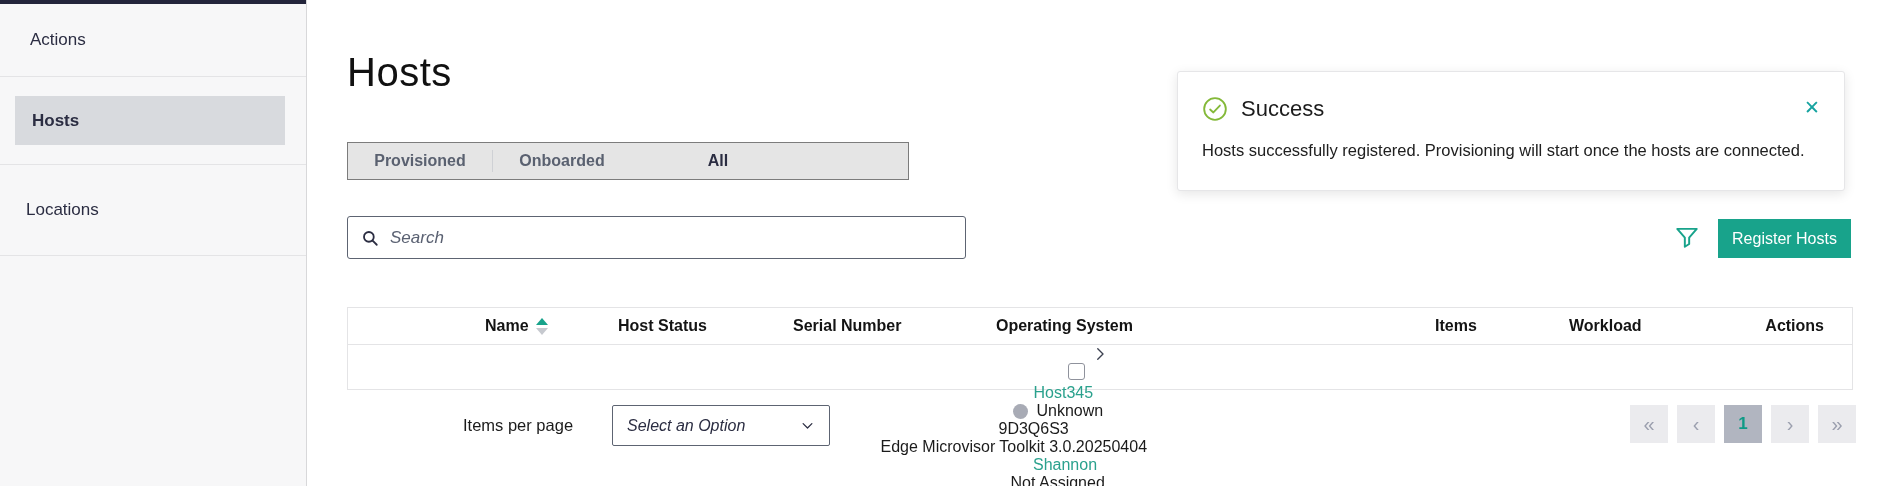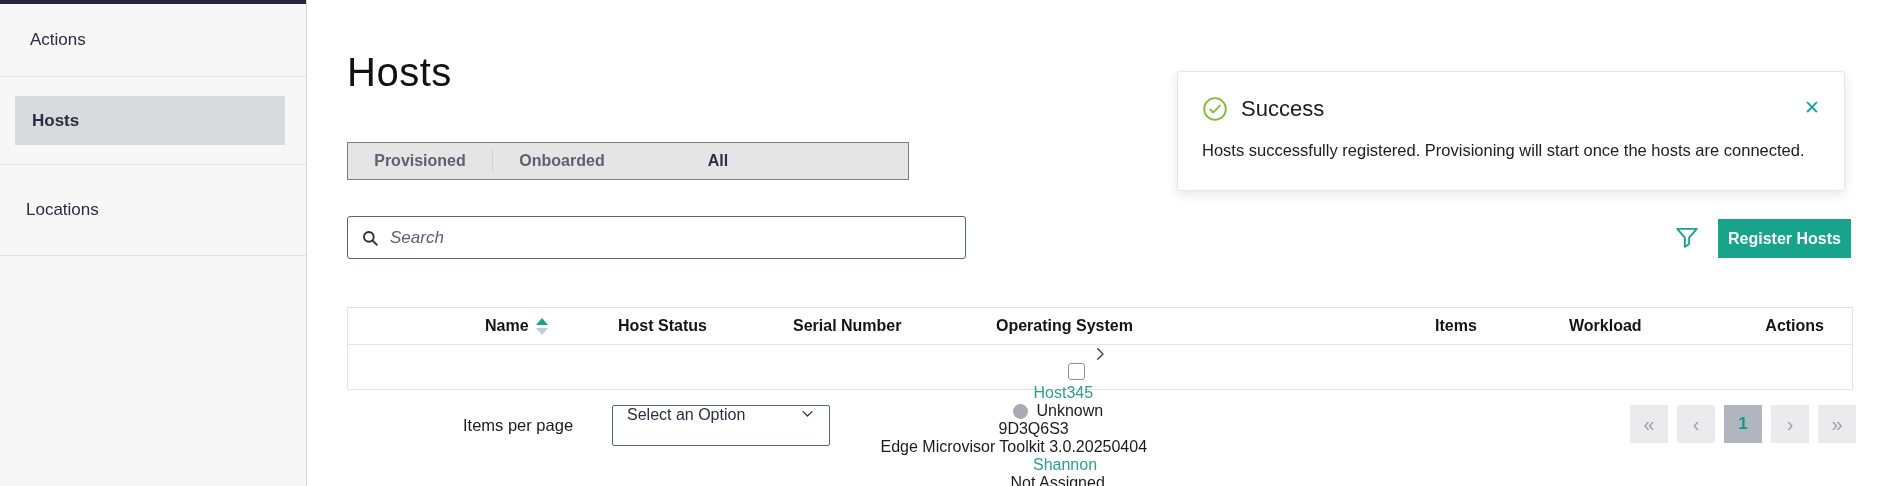--- a/index.html
+++ b/index.html
@@ -46,21 +46,21 @@
   .search svg { flex:0 0 auto; margin-right:11px; }
   .search input { border:none; outline:none; flex:1; font-family:inherit;
     font-size:17px; color:#2b2d42; background:transparent; }
   .search input::placeholder { color:#5a6172; font-style:italic; }
 
   
   .filter-btn { position:absolute; left:1364px; top:222px; width:32px; height:32px;
     background:none; border:none; cursor:pointer; }
   .btn-register { position:absolute; left:1411px; top:219px; width:133px; height:39px;
     background:#18a38b; color:#fff; border:none; font-family:inherit;
-    font-size:16px; font-weight:700; cursor:pointer; }
+    font-size:16px; font-weight:400; cursor:pointer; }
 
   
   .toast { position:absolute; left:870px; top:71px; width:668px; height:120px;
     background:#fff; border:1px solid #e6e6e8; border-radius:3px;
     box-shadow:0 3px 12px rgba(0,0,0,0.10); padding:24px; }
   .toast-head { display:flex; align-items:center; gap:13px; }
   .toast-title { font-size:22px; font-weight:500; color:#1c1c1c; }
   .toast-close { position:absolute; right:24px; top:24px; background:none; border:none;
     color:#16a3a0; font-size:19px; cursor:pointer; font-family:inherit; }
   .toast-msg { margin-top:19px; font-size:16.5px; color:#202020; }
@@ -94,22 +94,22 @@
   .actions-btn { background:none; border:none; color:#6b7280; font-size:15px;
     cursor:pointer; letter-spacing:1px; line-height:1; }
 
   
   .items-found { position:absolute; left:40px; top:405px; height:41px;
     display:flex; align-items:center; font-size:16.5px; color:#1b1b1b; }
   .ipp-label { position:absolute; left:156px; top:405px; height:41px;
     display:flex; align-items:center; font-size:16.5px; color:#1b1b1b; }
   .pagesize { position:absolute; left:305px; top:405px; width:218px; height:41px;
     border:1px solid #5d6472; border-radius:2px; background:#fff; display:flex;
-    align-items:flex-start; justify-content:space-between; padding:0 14px;
-    font-family:inherit; font-size:16px; color:#2b2d42; cursor:pointer; }
+    align-items:center; justify-content:space-between; padding:0 14px;
+    font-family:inherit; font-size:16px; color:#2b2d42; cursor:pointer;font-style:italic; }
   .pagination { position:absolute; left:1323px; top:405px; display:flex; gap:9px; }
   .pg { width:38px; height:38px; border:none; background:#ebebee; color:#9b9fae;
     font-size:20px; display:flex; align-items:center; justify-content:center;
     cursor:pointer; font-family:inherit; }
   .pg.current { background:#b1b5c0; color:#0f9a86; font-weight:700; font-size:17px; }
 </style>
 </head>
 <body>
 
 <div class="app">

